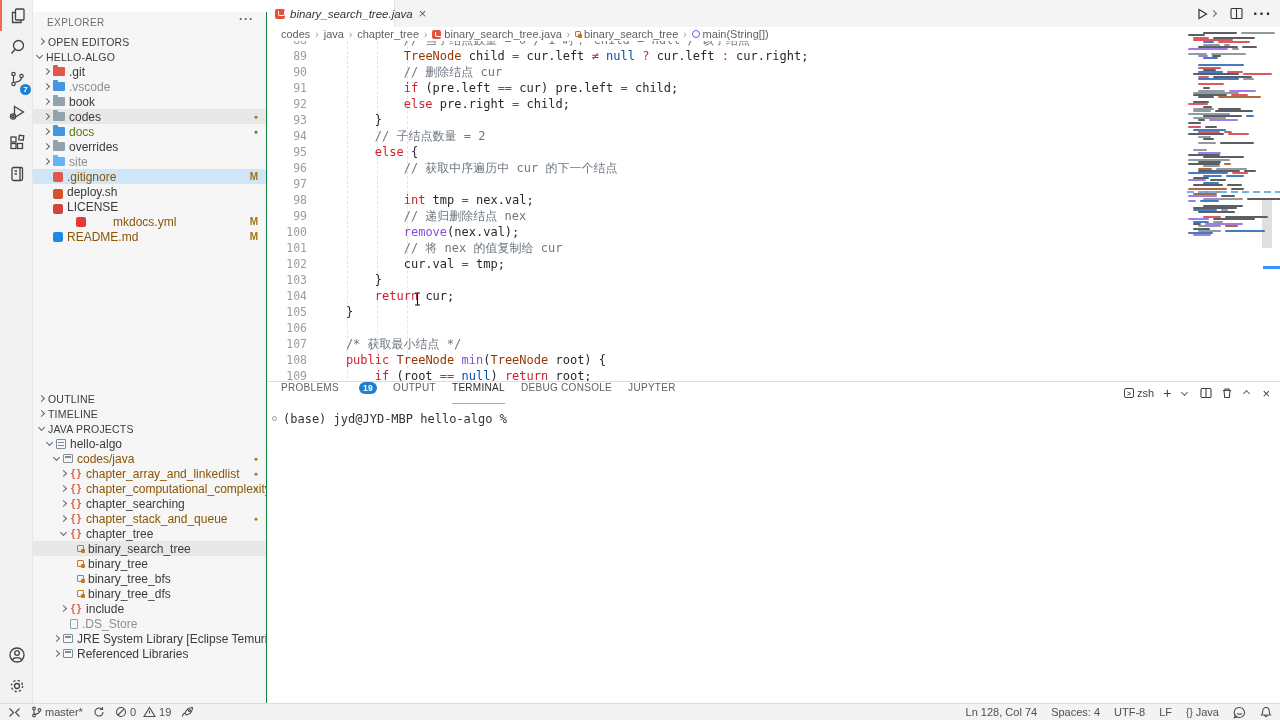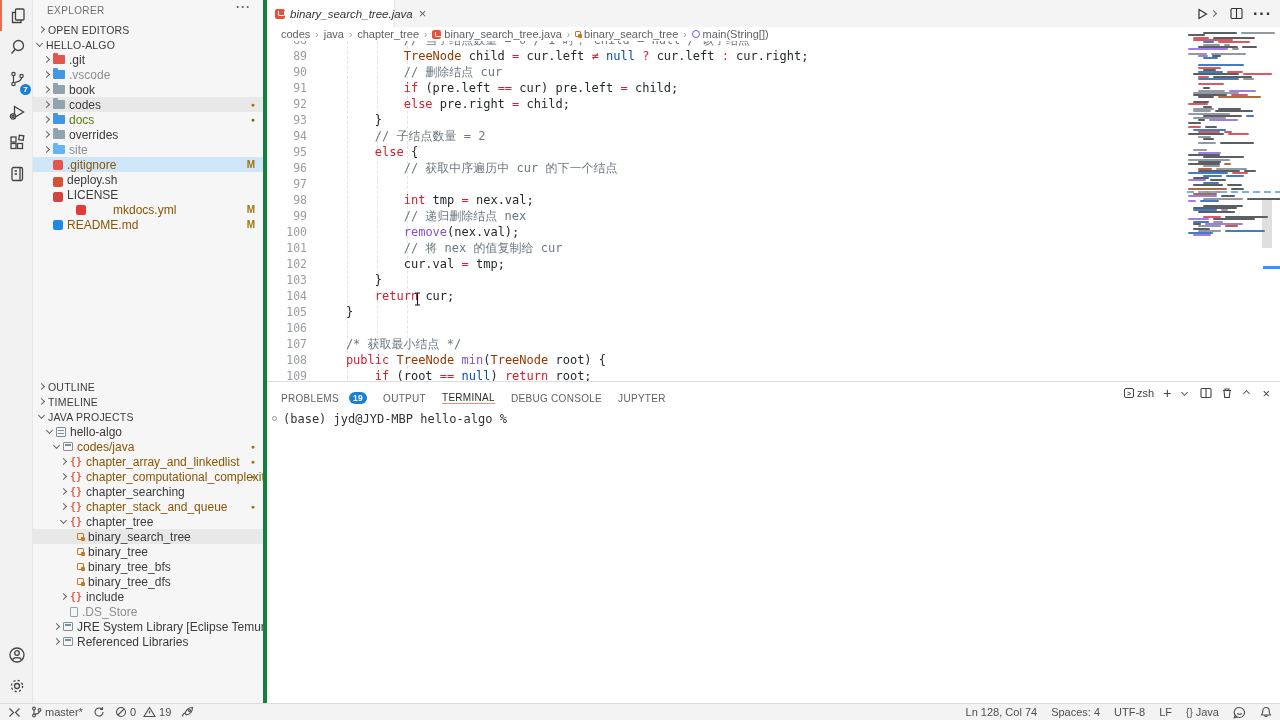--- a/index.html
+++ b/index.html
@@ -9,21 +9,21 @@
 
   
   #activity-bar{left:0;top:0;bottom:17px;width:33px;background:#f2f2f2;border-right:1px solid #e7e7e7;}
   .act-item{position:relative;width:33px;height:31px;display:flex;align-items:center;justify-content:center;cursor:pointer;color:#424242;}
   .act-item.active{border-left:2px solid #ef6a4b;}
   .act-item svg{display:block;}
   .act-badge{position:absolute;right:2px;bottom:1px;background:#1b80d4;color:#fff;font-size:8px;line-height:11px;min-width:11px;height:11px;border-radius:6px;text-align:center;font-weight:700;}
   #act-bottom{position:absolute;bottom:2px;left:0;width:33px;}
 
   
-  #sidebar{left:33px;top:0;bottom:17px;width:234px;background:#f6f6f6;border-right:4px solid #15803d;font-size:12px;overflow:hidden;}
+  #sidebar{left:33px;top:12px;bottom:17px;width:234px;background:#f6f6f6;border-right:1px solid #15803d;font-size:12px;overflow:hidden;}
   #sb-title{height:22px;line-height:22px;padding-left:14px;font-size:10px;letter-spacing:.4px;color:#6f6f6f;}
   #sb-more{position:absolute;right:12px;top:0;color:#616161;font-weight:700;letter-spacing:1px;cursor:pointer;}
   .sec-row{height:15px;display:flex;align-items:center;font-weight:400;font-size:10.5px;color:#3b3b3b;padding-left:4px;cursor:pointer;letter-spacing:.2px;}
   .row{height:15px;display:flex;align-items:center;cursor:pointer;position:relative;white-space:nowrap;}
   .row .lbl{margin-left:4px;}
   .row.sel-blue{background:#cfe6f8;}
   .row.sel-gray{background:#e8e8e8;}
   .row .badge{position:absolute;right:8px;font-size:10px;font-weight:600;color:#a1750d;}
   .row .badge.dot{font-size:7px;}
   .row .badge.green{color:#587c0c;}
@@ -78,21 +78,21 @@
   #mm-slider{position:absolute;right:8px;top:173px;width:10px;height:48px;background:rgba(110,110,110,.22);}
   .mm-blue{position:absolute;height:2px;background:#6fb3e8;}
   #ovr-blue{position:absolute;right:0;top:266px;width:17px;height:3px;background:#3794ff;}
 
   
   #mouse-cursor{position:absolute;left:146px;top:292px;width:9px;height:14px;pointer-events:none;}
 
   
   #panel{position:absolute;left:0;right:0;top:381px;bottom:0;background:#fff;border-top:1px solid #ddd;}
   #panel-header{position:absolute;left:0;right:0;top:0;height:22px;display:flex;align-items:center;padding-left:14px;}
-  .ptab{font-size:10px;letter-spacing:.3px;color:#616161;margin-right:16px;cursor:pointer;height:22px;display:flex;align-items:flex-end;gap:10px;}
+  .ptab{font-size:10px;letter-spacing:.3px;color:#616161;margin-right:16px;cursor:pointer;height:22px;display:flex;align-items:flex-start;gap:20px;}
   .ptab.active{color:#2b2b2b;border-bottom:1.5px solid #e8927c;}
   .pbadge{background:#1b80d4;color:#fff;border-radius:8px;font-size:8.5px;padding:1px 4px;font-weight:700;}
   #panel-actions{position:absolute;right:10px;top:0;height:22px;display:flex;align-items:center;gap:9px;color:#424242;font-size:11px;}
   #panel-actions .ic{cursor:pointer;display:flex;align-items:center;gap:3px;}
   .termbox{display:inline-block;width:10px;height:10px;border:1.1px solid #424242;border-radius:2px;font-size:7px;line-height:9px;text-align:center;font-weight:700;}
   #term-line{position:absolute;left:16px;top:30px;font-family:"DejaVu Sans Mono","Liberation Mono",monospace;font-size:12px;color:#333;}
   #term-deco{position:absolute;left:5px;top:34px;width:5px;height:5px;border:1px solid #9a9a9a;border-radius:50%;}
 
   
   #status-bar{left:0;right:0;bottom:0;height:17px;background:#f3f3f3;border-top:1px solid #dcdcdc;display:flex;align-items:center;font-size:11px;color:#4e4e4e;padding:0 8px;}

